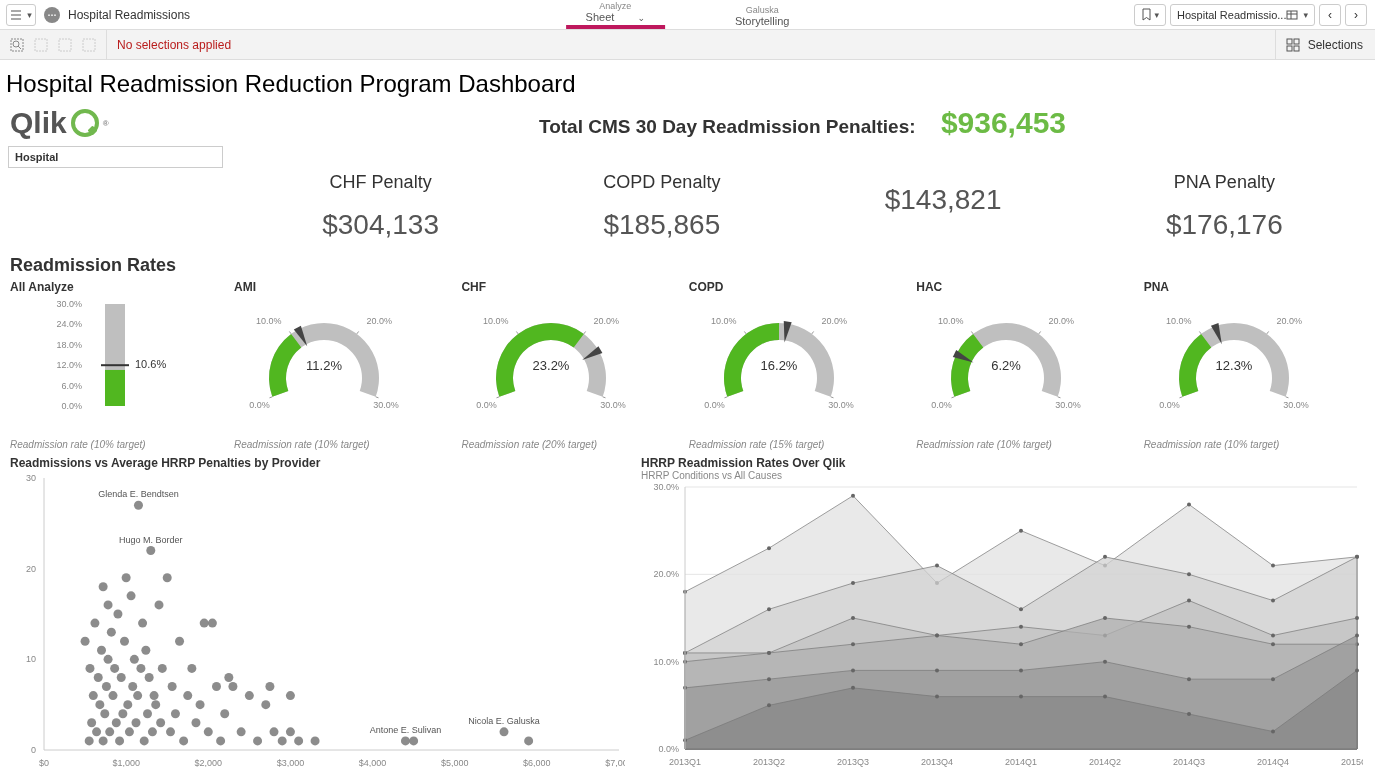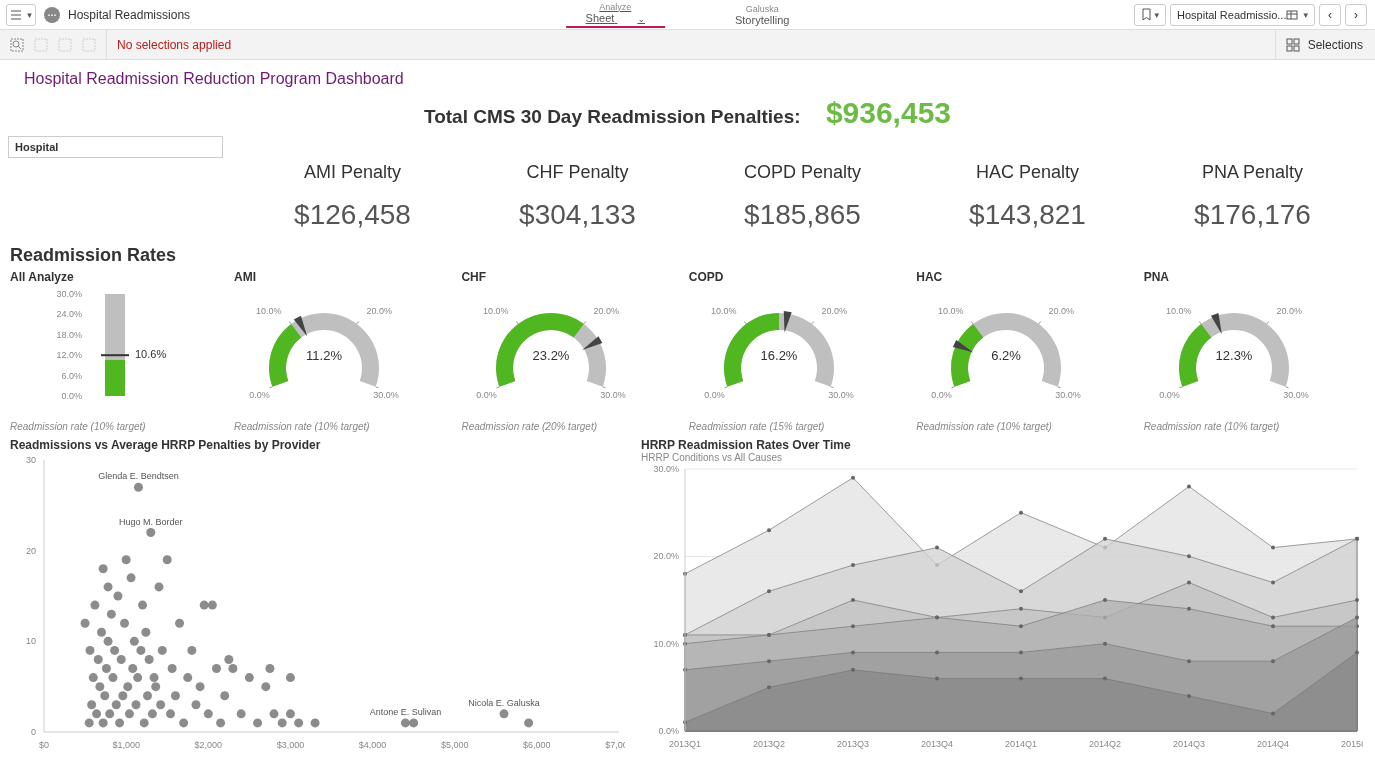--- a/index.html
+++ b/index.html
@@ -8,32 +8,32 @@
   .topbar { display:flex; align-items:center; height:30px; border-bottom:1px solid #ddd; }
   .topbar .left { display:flex; align-items:center; gap:8px; padding-left:6px; }
   .hamburger-btn { width:30px; height:22px; border:1px solid #ccc; border-radius:3px; display:flex; align-items:center; justify-content:center; gap:2px; cursor:pointer; }
   .hamburger-btn svg { width:12px; height:12px; }
   .caret { font-size:9px; margin-left:3px; color:#555;}
   .app-icon { width:16px; height:16px; border-radius:50%; background:#888; display:inline-flex; align-items:center; justify-content:center; color:#fff; font-size:9px; font-weight:bold; }
   .app-title { font-size:12px; color:#333; }
   .top-center { position:absolute; left:50%; transform:translateX(-50%); display:flex; align-items:flex-end; gap:50px; }
   .top-tab { text-align:center; font-size:11px; color:#555; cursor:pointer; padding:0 20px 2px; }
   .top-tab .small { font-size:9px; color:#888; display:block; }
-  .top-tab.active { border-bottom:2px solid #be185d;text-decoration:underline; }
+  .top-tab.active { border-bottom:4px solid #be185d; }
   .top-right { margin-left:auto; display:flex; align-items:center; gap:4px; padding-right:8px; }
   .btn-outline { border:1px solid #ccc; border-radius:3px; height:22px; display:flex; align-items:center; padding:0 6px; cursor:pointer; background:#fff; }
   .sheet-sel { min-width:140px; font-size:11px; }
   
   .selbar { display:flex; align-items:center; height:30px; border-bottom:1px solid #ddd; background:#f3f3f3; }
   .selbar .icons { display:flex; gap:10px; padding:0 10px; border-right:1px solid #ddd; height:100%; align-items:center;}
   .selbar .icons span { width:14px; height:14px; display:inline-block; color:#666; }
   .no-sel { padding-left:10px; color:#b91c1c; font-size:12px; }
   .sel-right { margin-left:auto; display:flex; align-items:center; gap:8px; padding-right:12px; border-left:1px solid #ddd; height:100%; padding-left:10px;}
   
-  .page-title { font-size:16px; font-weight:400; color:#701a75; padding:10px 24px 4px; }
+  .page-title { font-size:24px; font-weight:400; color:#000000; padding:10px 6px 4px; }
   
   .kpi-area { display:flex; align-items:center; padding:4px 10px 0; }
   .logo-box { width:230px; }
   .logo { font-size:30px; font-weight:700; color:#555; display:flex; align-items:center; gap:4px;}
   .logo .reg { font-size:8px; vertical-align:top; color:#888;}
   .qcircle { width:28px; height:28px; border:4px solid #71b84e; border-radius:50%; position:relative;}
   .qcircle::after { content:""; position:absolute; width:7px; height:7px; background:#71b84e; border-radius:1px; bottom:-1px; right:-1px; transform:rotate(45deg);}
   .total-row { flex:1; text-align:center; font-size:19px; font-weight:700; color:#333; }
   .total-row .green { color:#6cbb45; font-size:30px; font-weight:700; margin-left:20px; }
   .hospital-filter { margin:6px 0 0 8px; width:215px; }
@@ -45,21 +45,21 @@
   .penalty { flex:1; text-align:center; }
   .penalty .label { font-size:18px; color:#333; margin-top:4px;}
   .penalty .val { font-size:28px; color:#555; margin-top:16px; }
   
   .sec-h { font-size:18px; font-weight:700; padding:14px 10px 4px; }
   
   .gauge-row { display:flex; padding:0 10px; gap:6px; }
   .gauge-card { flex:1; min-width:0; }
   .gauge-card.first { flex:0 0 218px;}
   .gauge-title { font-size:12px; font-weight:700; margin-bottom:4px; }
-  .gauge-caption { font-size:10px; font-style:italic; color:#888; margin-top:12px; }
+  .gauge-caption { font-size:10px; font-style:italic; color:#888; margin-top:20px; }
   
   .charts { display:flex; gap:16px; padding:6px 10px 10px; }
   .chart-left { flex:0 0 615px; }
   .chart-right { flex:1; }
   .chart-title { font-size:12px; font-weight:700; }
   .chart-sub { font-size:10px; color:#888; }
   svg text { font-family:inherit; }
   .axis-label { font-size:9px; fill:#888; }
   .tick { stroke:#e5e5e5; stroke-width:1; }
   .scatter-dot { fill:#808080; opacity:0.9; }
@@ -142,49 +142,51 @@
         <rect x="1" y="8" width="5" height="5" fill="none" stroke="#555"></rect>
         <rect x="8" y="8" width="5" height="5" fill="none" stroke="#555"></rect>
       </svg>
     <span>Selections</span>
   </div>
 </div>
 
 <div class="page-title">Hospital Readmission Reduction Program Dashboard</div>
 
 <div class="kpi-area">
+  <div class="logo-box">
+    <div class="logo">
+      <span>Qlik</span>
+      <span class="qcircle"></span>
+      <span class="reg">®</span>
+    </div>
+  </div>
   <div class="total-row">
     <span>Total CMS 30 Day Readmission Penalties:</span>
     <span class="green">$936,453</span>
   </div>
 </div>
 
 <div class="hospital-filter">
   <div class="box">
     <span>Hospital</span>
   </div>
 </div>
 
 <div class="penalty-row">
   <div class="penalty-spacer"></div>
   <div class="penalty-cols">
     <div class="penalty">
-      <div class="label">AMI Penalty</div>
-      <div class="val">$126,458</div>
-    </div>
-    <div class="penalty">
       <div class="label">CHF Penalty</div>
       <div class="val">$304,133</div>
     </div>
     <div class="penalty">
       <div class="label">COPD Penalty</div>
       <div class="val">$185,865</div>
     </div>
     <div class="penalty">
-      <div class="label">HAC Penalty</div>
       <div class="val">$143,821</div>
     </div>
     <div class="penalty">
       <div class="label">PNA Penalty</div>
       <div class="val">$176,176</div>
     </div>
   </div>
 </div>
 
 <div class="sec-h">Readmission Rates</div>
@@ -397,21 +399,21 @@
         <circle cx="518.6428571428571" cy="270.93333333333334" r="4.5" class="scatter-dot"></circle>
         <circle cx="93.14285714285714" cy="116.80000000000001" r="4.5" class="scatter-dot"></circle>
         <circle cx="98.07142857142857" cy="134.93333333333334" r="4.5" class="scatter-dot"></circle>
         <text x="128.46428571428572" y="27.19999999999999" text-anchor="middle" class="scatter-label">Glenda E. Bendtsen</text>
         <text x="140.78571428571428" y="72.53333333333336" text-anchor="middle" class="scatter-label">Hugo M. Border</text>
         <text x="395.42857142857144" y="262.93333333333334" text-anchor="middle" class="scatter-label">Antone E. Sulivan</text>
         <text x="494" y="253.86666666666667" text-anchor="middle" class="scatter-label">Nicola E. Galuska</text>
       </svg>
   </div>
   <div class="chart-right">
-    <div class="chart-title">HRRP Readmission Rates Over Time</div>
+    <div class="chart-title">HRRP Readmission Rates Over Qlik</div>
     <div class="chart-sub">HRRP Conditions vs All Causes</div>
     <svg id="timeseries" width="722" height="288">
         <line x1="44" x2="716" y1="268" y2="268" class="tick"></line>
         <text x="38" y="271" text-anchor="end" class="axis-label">0.0%</text>
         <line x1="44" x2="716" y1="180.66666666666669" y2="180.66666666666669" class="tick"></line>
         <text x="38" y="183.66666666666669" text-anchor="end" class="axis-label">10.0%</text>
         <line x1="44" x2="716" y1="93.33333333333334" y2="93.33333333333334" class="tick"></line>
         <text x="38" y="96.33333333333334" text-anchor="end" class="axis-label">20.0%</text>
         <line x1="44" x2="716" y1="6" y2="6" class="tick"></line>
         <text x="38" y="9" text-anchor="end" class="axis-label">30.0%</text>

